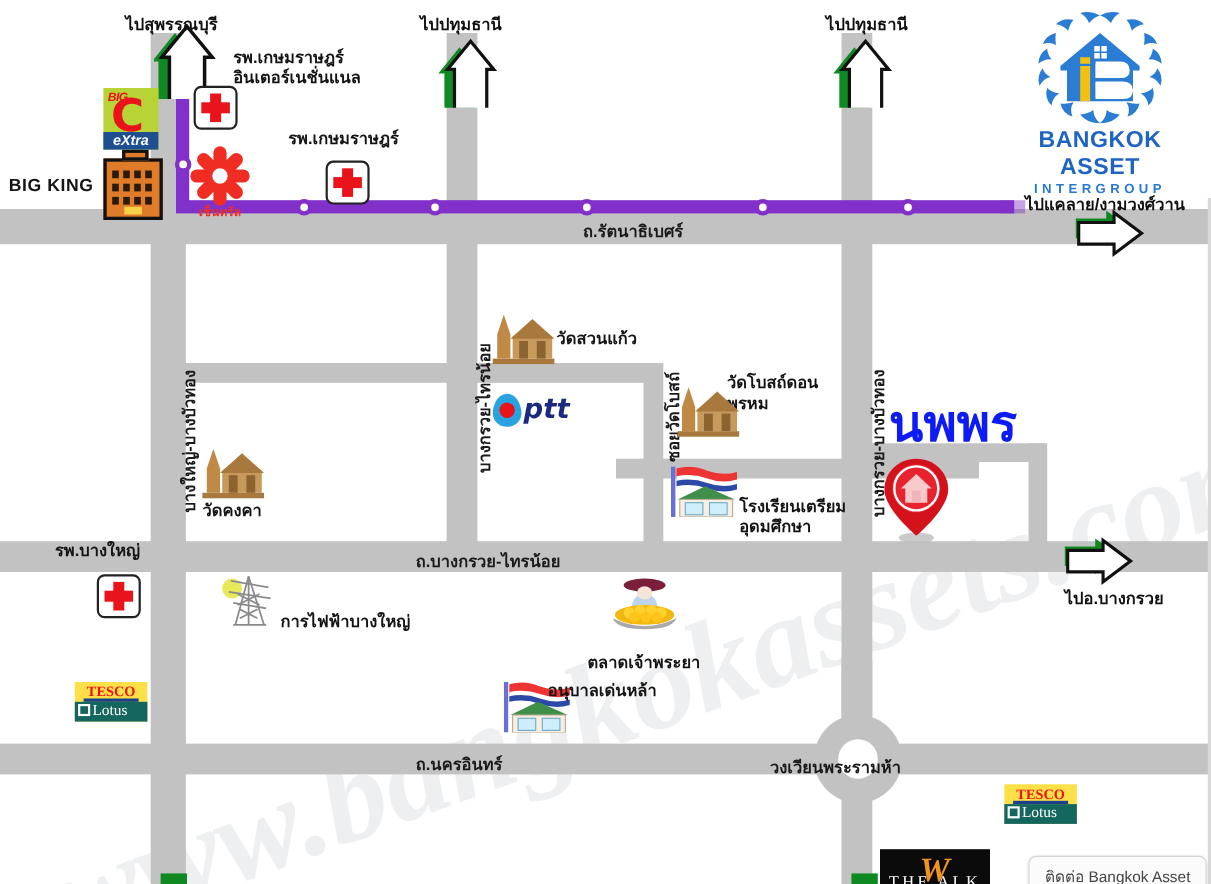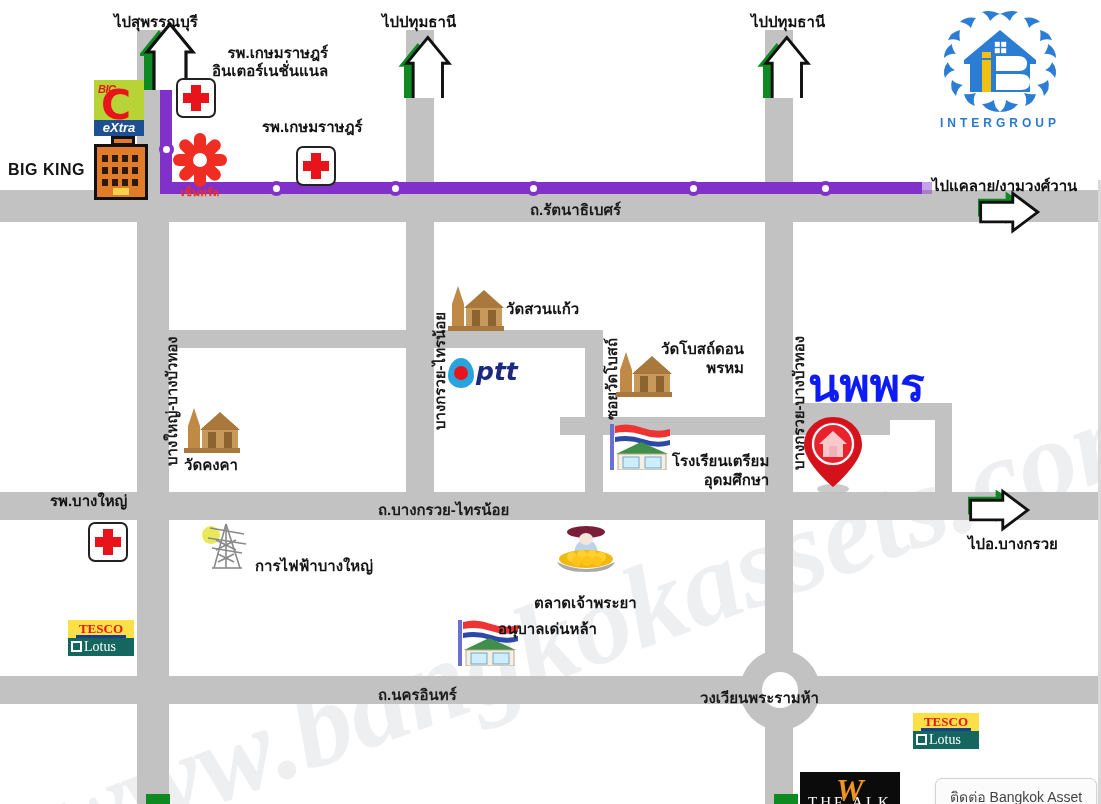--- a/index.html
+++ b/index.html
@@ -15,21 +15,21 @@
   .mrt{position:absolute;background:#8131c9;}
   .mrt-station{position:absolute;width:15px;height:15px;border-radius:50%;
                background:#ffffff;border:4px solid #8131c9;box-sizing:border-box;}
 
   
   .dir{position:absolute;}
   .dir .lbl{position:absolute;font-size:15px;font-weight:700;color:#111;white-space:nowrap;}
 
   
   .poi{position:absolute;}
-  .poi-label{position:absolute;font-size:15px;font-weight:700;color:#141414;white-space:nowrap;line-height:1.22;text-align:right;}
+  .poi-label{position:absolute;font-size:15px;font-weight:700;color:#141414;white-space:nowrap;line-height:1.22;}
 
   
   .cross-box{width:40px;height:40px;border:2px solid #222;border-radius:7px;background:#fff;
              position:relative;box-sizing:border-box;}
   .cross-box:before,.cross-box:after{content:"";position:absolute;background:#e8131b;}
   .cross-box:before{left:50%;top:5px;width:10px;height:26px;margin-left:-5px;}
   .cross-box:after{top:50%;left:5px;height:10px;width:26px;margin-top:-5px;}
 
   
   .bigc{width:50px;height:56px;background:#b7d336;position:relative;box-sizing:border-box;}
@@ -452,18 +452,19 @@
       <path d="M64 22 L100 52 L100 56 L94 56 L94 84 L34 84 L34 56 L28 56 L28 52 Z" fill="#2b7cd3"></path>
       <rect x="58" y="33" width="13" height="13" fill="#ffffff" stroke="#2b7cd3" stroke-width="1.6"></rect>
       <line x1="64.5" y1="33" x2="64.5" y2="46" stroke="#2b7cd3" stroke-width="1.4"></line>
       <line x1="58" y1="39.5" x2="71" y2="39.5" stroke="#2b7cd3" stroke-width="1.4"></line>
       <rect x="46" y="52" width="9" height="32" fill="#f3c011"></rect>
       <rect x="46" y="44" width="9" height="6" fill="#f3c011"></rect>
       <path d="M60 50 L84 50 L84 63 L60 63 Z M60 67 L86 67 L86 81 L60 81 Z" fill="#ffffff"></path>
       <path d="M60 48 L82 48 q9 0 9 8 q0 7 -8 7 L60 63 Z" fill="#ffffff"></path>
       <path d="M60 66 L84 66 q10 0 10 8 q0 8 -9 8 L60 82 Z" fill="#ffffff"></path>
     </svg>
+    <div class="bname">BANGKOK ASSET</div>
     <div class="bsub">INTERGROUP</div>
   </div>
 
   <div class="contact" style="left:935px;top:778px;">ติดต่อ Bangkok Asset</div>
 
 </div>
 
 </body></html>

